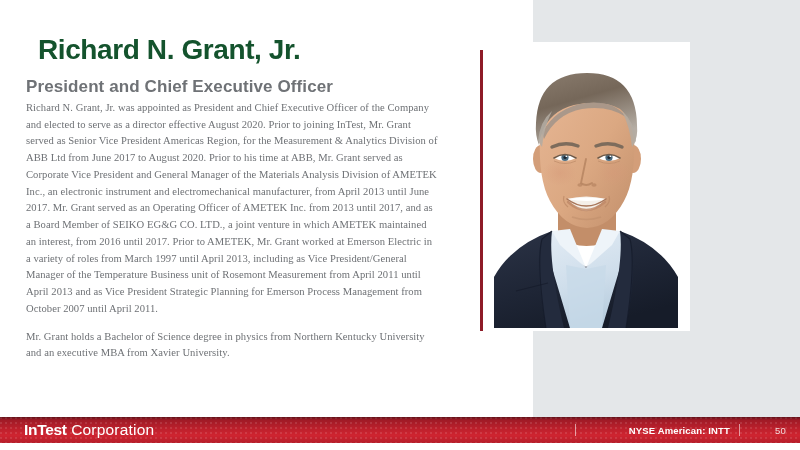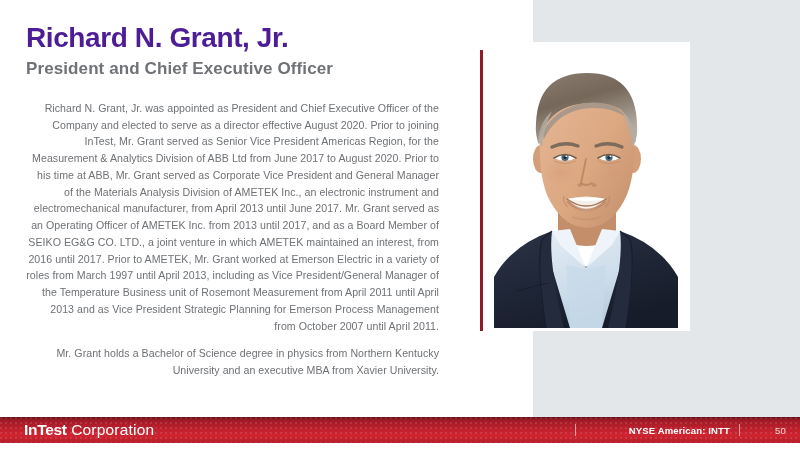--- a/index.html
+++ b/index.html
@@ -29,25 +29,25 @@
   }
 
   
   .headline-block {
     position: absolute;
     left: 26px;
     top: 22px;
     width: 420px;
   }
   .title {
-    margin: 0;
+    margin: 12px;
     font-size: 28px;
     font-weight: bold;
     letter-spacing: -0.4px;
-    color: #4c1d95;
+    color: #14532d;
     line-height: 1.12;
   }
   .subtitle {
     margin: 6px 0 0 0;
     font-size: 17px;
     font-weight: bold;
     color: #6f7276;
     line-height: 1.2;
     letter-spacing: 0.1px;
   }
@@ -58,21 +58,22 @@
     left: 26px;
     top: 100px;
     width: 413px;
   }
   .bio p {
     margin: 0 0 11px 0;
     font-size: 10.6px;
     line-height: 1.58;
     color: #6e7175;
     letter-spacing: 0.05px;
-    text-align: right;
+    text-align: left;
+    font-family: Liberation Serif, serif;
   }
   .bio p:last-child { margin-bottom: 0; }
 
   
   .portrait-card {
     position: absolute;
     left: 462px;
     top: 42px;
     width: 228px;
     height: 289px;

